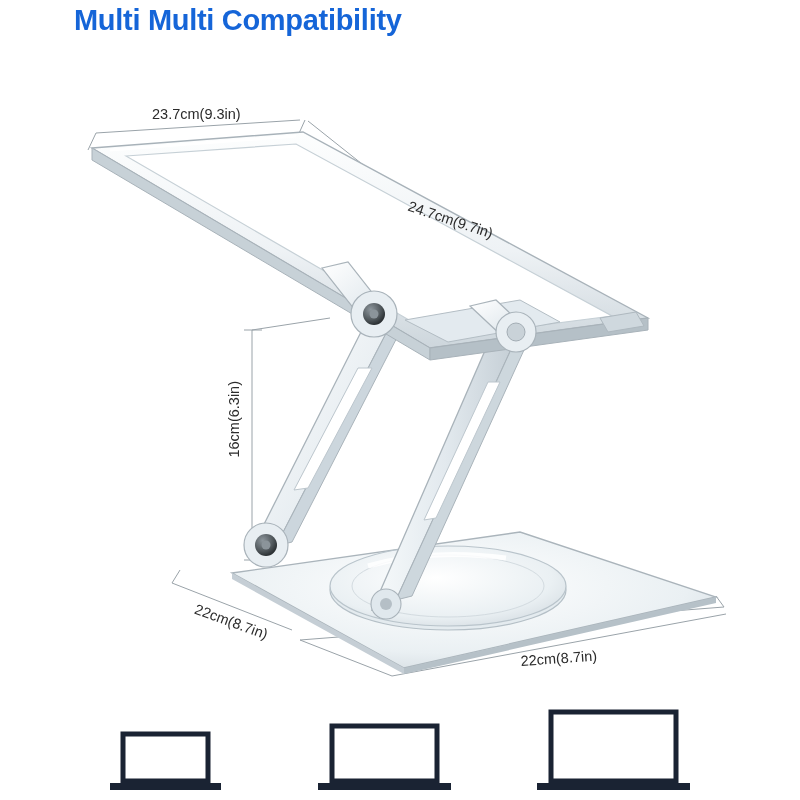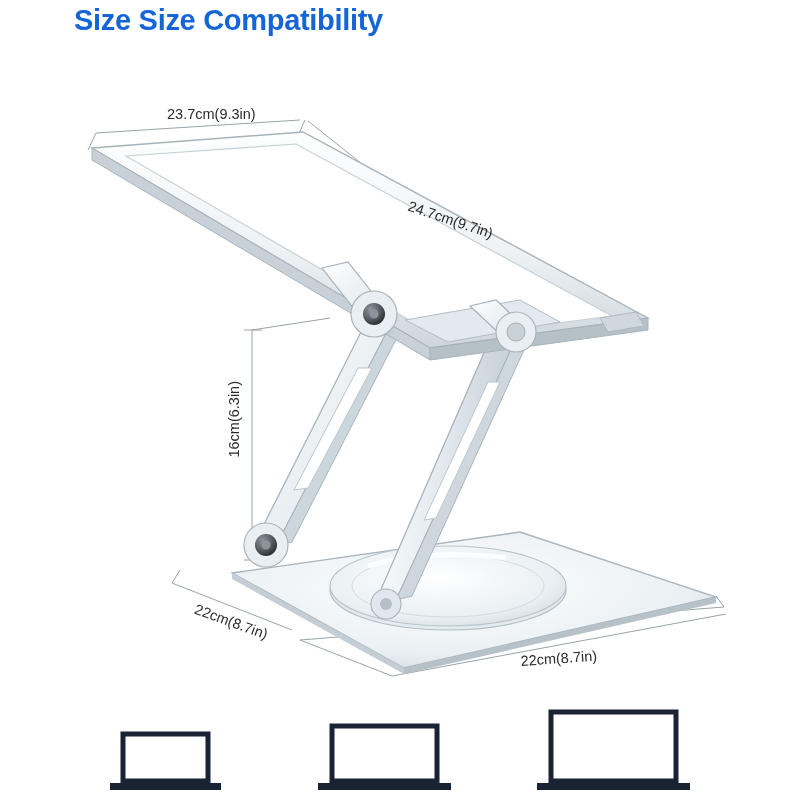--- a/index.html
+++ b/index.html
@@ -37,38 +37,38 @@
     width: 800px;
     height: 800px;
   }
   .dim-label {
     position: absolute;
     font-size: 14.5px;
     color: #2b2b2b;
     font-family: "Liberation Sans", sans-serif;
     white-space: nowrap;
   }
-  #dim-top      { left: 167px; top: 106px; text-align: center; }
+  #dim-top      { left: 152px; top: 106px; text-align: center; }
   #dim-depth    { left: 411px; top: 198px; transform: rotate(18.5deg); transform-origin: left top; }
   #dim-height   { left: 226px; top: 381px; }
   #dim-height span {
     display: block;
     writing-mode: vertical-rl;
     transform: rotate(180deg);
     font-size: 14.5px;
   }
   #dim-baseleft { left: 198px; top: 601px; transform: rotate(20deg); transform-origin: left top; }
   #dim-basefront{ left: 520px; top: 653px; transform: rotate(-4deg); transform-origin: left top; }
 </style>
 </head>
 <body>
 
 <div id="stage">
 
-  <div class="title">Size Size Compatibility</div>
+  <div class="title">Multi Multi Compatibility</div>
 
   <svg class="art" viewBox="0 0 800 800">
     <defs>
       <linearGradient id="gMetalA" x1="0" y1="0" x2="0" y2="1">
         <stop offset="0%" stop-color="#fdfefe"></stop>
         <stop offset="55%" stop-color="#eef2f5"></stop>
         <stop offset="100%" stop-color="#cdd6dc"></stop>
       </linearGradient>
       <linearGradient id="gMetalB" x1="0" y1="0" x2="1" y2="0">
         <stop offset="0%" stop-color="#f7fafb"></stop>

